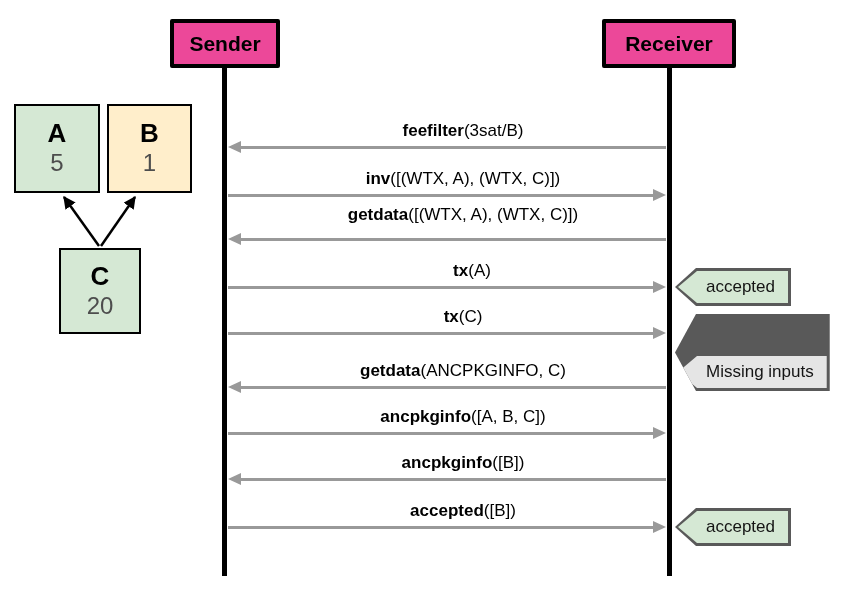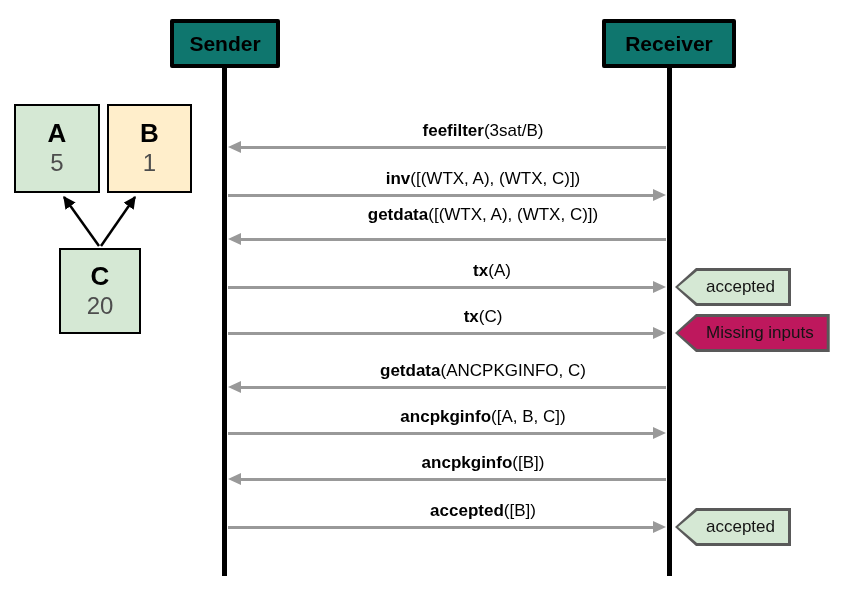--- a/index.html
+++ b/index.html
@@ -4,39 +4,39 @@
 <style>
   html,body { margin:0; padding:0; background:#ffffff; }
   #canvas {
     position:relative; width:849px; height:591px; background:#ffffff;
     font-family:"Liberation Sans", sans-serif; overflow:hidden;
   }
 
   
   .actor-box {
     position:absolute; top:19px; height:49px; box-sizing:border-box;
-    border:4px solid #000; border-radius:2px; background:#0f766e;
+    border:4px solid #000; border-radius:2px; background:#ec4899;
     display:flex; align-items:center; justify-content:center;
     font-weight:bold; font-size:21px; color:#000;
   }
   .lifeline { position:absolute; top:67px; height:509px; width:5px; background:#000; }
 
   
   .node {
     position:absolute; box-sizing:border-box; border:2.5px solid #000;
     display:flex; flex-direction:column; align-items:center; justify-content:center;
   }
   .node-label { font-weight:bold; font-size:26px; line-height:1.15; color:#000; }
   .node-value { font-size:24px; line-height:1.2; color:#4d4d4d; }
   #edges-svg { position:absolute; left:0; top:0; pointer-events:none; }
 
   
   .msg-label {
     position:absolute; left:227px; width:472px; height:26px; line-height:26px;
-    text-align:center; font-size:17px; color:#000; white-space:nowrap;margin-left:20px;
+    text-align:center; font-size:17px; color:#000; white-space:nowrap;
   }
   .msg-name { font-weight:700; }
   .arrow { position:absolute; left:228px; width:438px; height:12px; }
   .shaft { position:absolute; top:5px; height:2.5px; background:#999999; }
   .dir-receiver .shaft { left:0; right:11px; }
   .dir-sender   .shaft { left:11px; right:0; }
   .head { position:absolute; width:0; height:0; top:0px;
           border-top:6px solid transparent; border-bottom:6px solid transparent; }
   .dir-receiver .head { right:0; border-left:13px solid #999999; }
   .dir-sender   .head { left:0;  border-right:13px solid #999999; }
@@ -117,21 +117,21 @@
       </div>
       <div class="badge" style="left: 675px; top: 268px; background: rgb(89, 89, 89);">
         <span class="badge-text" style="background: rgb(213, 232, 212);">accepted</span>
       </div>
       <div class="msg-label" style="top: 304px;"><span class="msg-name">tx</span><span>(C)</span></div>
       <div class="arrow dir-receiver" style="top: 327px;">
         <div class="shaft"></div>
         <div class="head"></div>
       </div>
       <div class="badge" style="left: 675px; top: 314px; background: rgb(89, 89, 89);">
-        <span class="badge-text" style="background: #be185d;">Missing inputs</span>
+        <span class="badge-text" style="background: #e5e5e5; margin-top: 39px;">Missing inputs</span>
       </div>
       <div class="msg-label" style="top: 358px;"><span class="msg-name">getdata</span><span>(ANCPKGINFO, C)</span></div>
       <div class="arrow dir-sender" style="top: 381px;">
         <div class="shaft"></div>
         <div class="head"></div>
       </div>
       <div class="msg-label" style="top: 404px;"><span class="msg-name">ancpkginfo</span><span>([A, B, C])</span></div>
       <div class="arrow dir-receiver" style="top: 427px;">
         <div class="shaft"></div>
         <div class="head"></div>

